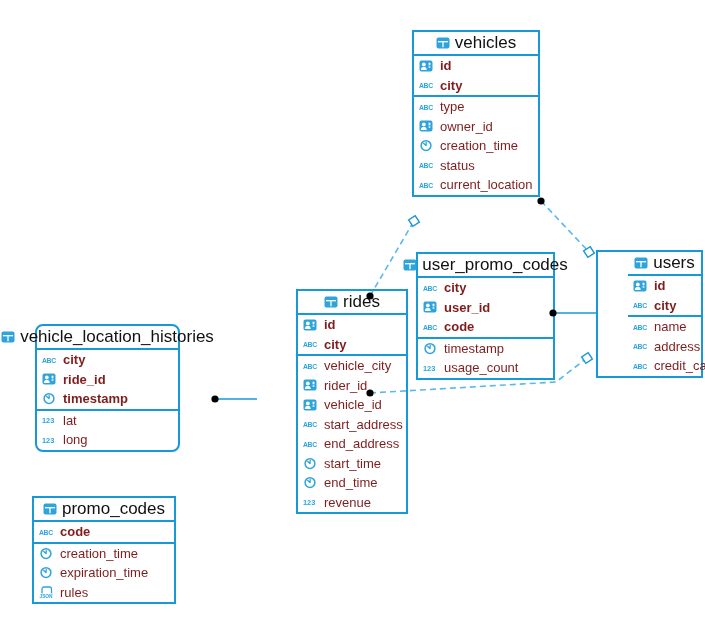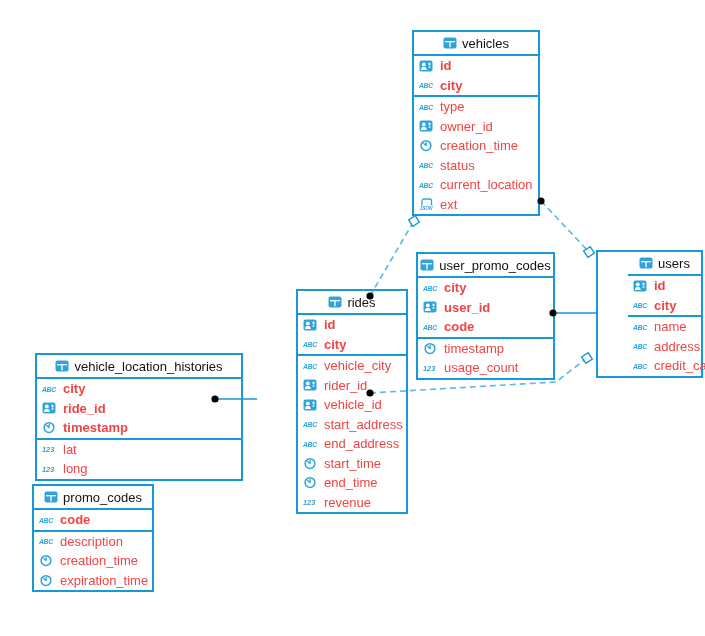--- a/index.html
+++ b/index.html
@@ -8,29 +8,29 @@
     font-family:"Liberation Sans",sans-serif;overflow:hidden;
   }
   #canvas{position:absolute;inset:0;width:705px;height:636px;}
   .entity{
     position:absolute;background:#ffffff;border:2px solid var(--blue,#1798d7);
     box-sizing:border-box;z-index:1;
   }
   .entity-header{
     height:22px;display:flex;align-items:center;justify-content:center;gap:5px;
     border-bottom:2px solid var(--blue,#1798d7);
-    font-size:13px;color:#111;white-space:nowrap;
+    font-size:17px;color:#111;white-space:nowrap;
   }
   .row{
     height:19.5px;display:flex;align-items:center;gap:4px;
-    padding-left:5px;font-size:13px;color:#ef4444;white-space:nowrap;
+    padding-left:5px;font-size:13px;color:#7f1d1d;white-space:nowrap;
   }
   .row.key{font-weight:700;}
   .fields-section{border-top:2px solid var(--blue,#1798d7);}
-  .icon-cell{width:17px;flex:0 0 17px;display:flex;align-items:center;justify-content:flex-start;font-style:italic;}
+  .icon-cell{width:17px;flex:0 0 17px;display:flex;align-items:center;justify-content:flex-start;}
   .icon-cell svg{display:block;}
   #wires{position:absolute;inset:0;z-index:3;pointer-events:none;}
   #wires path.rel{pointer-events:visibleStroke;}
 </style>
 </head>
 <body>
 
 <div id="canvas">
     <div class="entity" style="left: 412px; top: 30px; width: 128px;">
     <div class="entity-header">
@@ -106,381 +106,373 @@
       <span>status</span>
     </div>
     <div class="row ">
       <span class="icon-cell">
             <svg width="15" height="12" viewBox="0 0 15 12">
       <text x="0" y="9" font-size="6.8" font-weight="bold" letter-spacing="-0.3" font-family="Liberation Sans, sans-serif" fill="#2ea4db">ABC</text>
             </svg>
           </span>
       <span>current_location</span>
     </div>
+    </div>
+    </div>
+    <div class="entity" style="left: 416px; top: 252px; width: 139px;">
+    <div class="entity-header">
+      <span class="icon-cell" style="width:14px;flex-basis:14px">
+          <svg width="14" height="12" viewBox="0 0 14 12">
+      <rect x="0.5" y="0.5" width="13" height="11" rx="2" fill="#2ea4db"></rect>
+      <line x1="2" y1="4.7" x2="12" y2="4.7" stroke="#fff" stroke-width="1.3"></line>
+      <line x1="7" y1="4.7" x2="7" y2="10.2" stroke="#fff" stroke-width="1.3"></line>
+          </svg>
+        </span>
+      <span>user_promo_codes</span>
+    </div>
+    <div class="keys-section">
+
+    <div class="row key">
+      <span class="icon-cell">
+            <svg width="15" height="12" viewBox="0 0 15 12">
+      <text x="0" y="9" font-size="6.8" font-weight="bold" letter-spacing="-0.3" font-family="Liberation Sans, sans-serif" fill="#2ea4db">ABC</text>
+            </svg>
+          </span>
+      <span>city</span>
+    </div>
+    <div class="row key">
+      <span class="icon-cell">
+            <svg width="14" height="12" viewBox="0 0 14 12">
+      <rect x="0.5" y="0.5" width="13" height="11" rx="2" fill="#2ea4db"></rect>
+      <circle cx="4.8" cy="4.4" r="1.9" fill="#fff"></circle>
+      <path d="M1.9 9.9 C1.9 7.7 3.2 6.7 4.8 6.7 C6.4 6.7 7.7 7.7 7.7 9.9 Z" fill="#fff"></path>
+      <rect x="9.6" y="2.7" width="1.8" height="2.6" fill="#fff"></rect>
+      <rect x="9.6" y="6.3" width="1.8" height="1.4" fill="#fff"></rect>
+            </svg>
+          </span>
+      <span>user_id</span>
+    </div>
+    <div class="row key">
+      <span class="icon-cell">
+            <svg width="15" height="12" viewBox="0 0 15 12">
+      <text x="0" y="9" font-size="6.8" font-weight="bold" letter-spacing="-0.3" font-family="Liberation Sans, sans-serif" fill="#2ea4db">ABC</text>
+            </svg>
+          </span>
+      <span>code</span>
+    </div>
+    </div>
+    <div class="fields-section">
+
+    <div class="row ">
+      <span class="icon-cell">
+            <svg width="14" height="13" viewBox="0 0 14 13">
+      <circle cx="7" cy="6.6" r="4.9" fill="none" stroke="#2ea4db" stroke-width="1.5"></circle>
+      <path d="M7 6.6 L4.7 4.5 M7 6.6 L7.2 3.5" stroke="#2ea4db" stroke-width="1.3" fill="none" stroke-linecap="round"></path>
+            </svg>
+          </span>
+      <span>timestamp</span>
+    </div>
+    <div class="row ">
+      <span class="icon-cell">
+            <svg width="16" height="12" viewBox="0 0 16 12">
+      <text x="0" y="9" font-size="7.4" font-weight="600" font-family="Liberation Sans, sans-serif" fill="#2ea4db">123</text>
+            </svg>
+          </span>
+      <span>usage_count</span>
+    </div>
+    </div>
+    </div>
+    <div class="entity" style="left: 596px; top: 250px; width: 107px; padding-left: 30px;">
+    <div class="entity-header">
+      <span class="icon-cell" style="width:14px;flex-basis:14px">
+          <svg width="14" height="12" viewBox="0 0 14 12">
+      <rect x="0.5" y="0.5" width="13" height="11" rx="2" fill="#2ea4db"></rect>
+      <line x1="2" y1="4.7" x2="12" y2="4.7" stroke="#fff" stroke-width="1.3"></line>
+      <line x1="7" y1="4.7" x2="7" y2="10.2" stroke="#fff" stroke-width="1.3"></line>
+          </svg>
+        </span>
+      <span>users</span>
+    </div>
+    <div class="keys-section">
+
+    <div class="row key">
+      <span class="icon-cell">
+            <svg width="14" height="12" viewBox="0 0 14 12">
+      <rect x="0.5" y="0.5" width="13" height="11" rx="2" fill="#2ea4db"></rect>
+      <circle cx="4.8" cy="4.4" r="1.9" fill="#fff"></circle>
+      <path d="M1.9 9.9 C1.9 7.7 3.2 6.7 4.8 6.7 C6.4 6.7 7.7 7.7 7.7 9.9 Z" fill="#fff"></path>
+      <rect x="9.6" y="2.7" width="1.8" height="2.6" fill="#fff"></rect>
+      <rect x="9.6" y="6.3" width="1.8" height="1.4" fill="#fff"></rect>
+            </svg>
+          </span>
+      <span>id</span>
+    </div>
+    <div class="row key">
+      <span class="icon-cell">
+            <svg width="15" height="12" viewBox="0 0 15 12">
+      <text x="0" y="9" font-size="6.8" font-weight="bold" letter-spacing="-0.3" font-family="Liberation Sans, sans-serif" fill="#2ea4db">ABC</text>
+            </svg>
+          </span>
+      <span>city</span>
+    </div>
+    </div>
+    <div class="fields-section">
+
+    <div class="row ">
+      <span class="icon-cell">
+            <svg width="15" height="12" viewBox="0 0 15 12">
+      <text x="0" y="9" font-size="6.8" font-weight="bold" letter-spacing="-0.3" font-family="Liberation Sans, sans-serif" fill="#2ea4db">ABC</text>
+            </svg>
+          </span>
+      <span>name</span>
+    </div>
+    <div class="row ">
+      <span class="icon-cell">
+            <svg width="15" height="12" viewBox="0 0 15 12">
+      <text x="0" y="9" font-size="6.8" font-weight="bold" letter-spacing="-0.3" font-family="Liberation Sans, sans-serif" fill="#2ea4db">ABC</text>
+            </svg>
+          </span>
+      <span>address</span>
+    </div>
+    <div class="row ">
+      <span class="icon-cell">
+            <svg width="15" height="12" viewBox="0 0 15 12">
+      <text x="0" y="9" font-size="6.8" font-weight="bold" letter-spacing="-0.3" font-family="Liberation Sans, sans-serif" fill="#2ea4db">ABC</text>
+            </svg>
+          </span>
+      <span>credit_card</span>
+    </div>
+    </div>
+    </div>
+    <div class="entity" style="left: 256px; top: 289px; width: 112px; margin-left: 40px;">
+    <div class="entity-header">
+      <span class="icon-cell" style="width:14px;flex-basis:14px">
+          <svg width="14" height="12" viewBox="0 0 14 12">
+      <rect x="0.5" y="0.5" width="13" height="11" rx="2" fill="#2ea4db"></rect>
+      <line x1="2" y1="4.7" x2="12" y2="4.7" stroke="#fff" stroke-width="1.3"></line>
+      <line x1="7" y1="4.7" x2="7" y2="10.2" stroke="#fff" stroke-width="1.3"></line>
+          </svg>
+        </span>
+      <span>rides</span>
+    </div>
+    <div class="keys-section">
+
+    <div class="row key">
+      <span class="icon-cell">
+            <svg width="14" height="12" viewBox="0 0 14 12">
+      <rect x="0.5" y="0.5" width="13" height="11" rx="2" fill="#2ea4db"></rect>
+      <circle cx="4.8" cy="4.4" r="1.9" fill="#fff"></circle>
+      <path d="M1.9 9.9 C1.9 7.7 3.2 6.7 4.8 6.7 C6.4 6.7 7.7 7.7 7.7 9.9 Z" fill="#fff"></path>
+      <rect x="9.6" y="2.7" width="1.8" height="2.6" fill="#fff"></rect>
+      <rect x="9.6" y="6.3" width="1.8" height="1.4" fill="#fff"></rect>
+            </svg>
+          </span>
+      <span>id</span>
+    </div>
+    <div class="row key">
+      <span class="icon-cell">
+            <svg width="15" height="12" viewBox="0 0 15 12">
+      <text x="0" y="9" font-size="6.8" font-weight="bold" letter-spacing="-0.3" font-family="Liberation Sans, sans-serif" fill="#2ea4db">ABC</text>
+            </svg>
+          </span>
+      <span>city</span>
+    </div>
+    </div>
+    <div class="fields-section">
+
+    <div class="row ">
+      <span class="icon-cell">
+            <svg width="15" height="12" viewBox="0 0 15 12">
+      <text x="0" y="9" font-size="6.8" font-weight="bold" letter-spacing="-0.3" font-family="Liberation Sans, sans-serif" fill="#2ea4db">ABC</text>
+            </svg>
+          </span>
+      <span>vehicle_city</span>
+    </div>
+    <div class="row ">
+      <span class="icon-cell">
+            <svg width="14" height="12" viewBox="0 0 14 12">
+      <rect x="0.5" y="0.5" width="13" height="11" rx="2" fill="#2ea4db"></rect>
+      <circle cx="4.8" cy="4.4" r="1.9" fill="#fff"></circle>
+      <path d="M1.9 9.9 C1.9 7.7 3.2 6.7 4.8 6.7 C6.4 6.7 7.7 7.7 7.7 9.9 Z" fill="#fff"></path>
+      <rect x="9.6" y="2.7" width="1.8" height="2.6" fill="#fff"></rect>
+      <rect x="9.6" y="6.3" width="1.8" height="1.4" fill="#fff"></rect>
+            </svg>
+          </span>
+      <span>rider_id</span>
+    </div>
+    <div class="row ">
+      <span class="icon-cell">
+            <svg width="14" height="12" viewBox="0 0 14 12">
+      <rect x="0.5" y="0.5" width="13" height="11" rx="2" fill="#2ea4db"></rect>
+      <circle cx="4.8" cy="4.4" r="1.9" fill="#fff"></circle>
+      <path d="M1.9 9.9 C1.9 7.7 3.2 6.7 4.8 6.7 C6.4 6.7 7.7 7.7 7.7 9.9 Z" fill="#fff"></path>
+      <rect x="9.6" y="2.7" width="1.8" height="2.6" fill="#fff"></rect>
+      <rect x="9.6" y="6.3" width="1.8" height="1.4" fill="#fff"></rect>
+            </svg>
+          </span>
+      <span>vehicle_id</span>
+    </div>
+    <div class="row ">
+      <span class="icon-cell">
+            <svg width="15" height="12" viewBox="0 0 15 12">
+      <text x="0" y="9" font-size="6.8" font-weight="bold" letter-spacing="-0.3" font-family="Liberation Sans, sans-serif" fill="#2ea4db">ABC</text>
+            </svg>
+          </span>
+      <span>start_address</span>
+    </div>
+    <div class="row ">
+      <span class="icon-cell">
+            <svg width="15" height="12" viewBox="0 0 15 12">
+      <text x="0" y="9" font-size="6.8" font-weight="bold" letter-spacing="-0.3" font-family="Liberation Sans, sans-serif" fill="#2ea4db">ABC</text>
+            </svg>
+          </span>
+      <span>end_address</span>
+    </div>
+    <div class="row ">
+      <span class="icon-cell">
+            <svg width="14" height="13" viewBox="0 0 14 13">
+      <circle cx="7" cy="6.6" r="4.9" fill="none" stroke="#2ea4db" stroke-width="1.5"></circle>
+      <path d="M7 6.6 L4.7 4.5 M7 6.6 L7.2 3.5" stroke="#2ea4db" stroke-width="1.3" fill="none" stroke-linecap="round"></path>
+            </svg>
+          </span>
+      <span>start_time</span>
+    </div>
+    <div class="row ">
+      <span class="icon-cell">
+            <svg width="14" height="13" viewBox="0 0 14 13">
+      <circle cx="7" cy="6.6" r="4.9" fill="none" stroke="#2ea4db" stroke-width="1.5"></circle>
+      <path d="M7 6.6 L4.7 4.5 M7 6.6 L7.2 3.5" stroke="#2ea4db" stroke-width="1.3" fill="none" stroke-linecap="round"></path>
+            </svg>
+          </span>
+      <span>end_time</span>
+    </div>
+    <div class="row ">
+      <span class="icon-cell">
+            <svg width="16" height="12" viewBox="0 0 16 12">
+      <text x="0" y="9" font-size="7.4" font-weight="600" font-family="Liberation Sans, sans-serif" fill="#2ea4db">123</text>
+            </svg>
+          </span>
+      <span>revenue</span>
+    </div>
+    </div>
+    </div>
+    <div class="entity" style="left: 35px; top: 324px; width: 145px; border-radius: 8px;">
+    <div class="entity-header">
+      <span class="icon-cell" style="width:14px;flex-basis:14px">
+          <svg width="14" height="12" viewBox="0 0 14 12">
+      <rect x="0.5" y="0.5" width="13" height="11" rx="2" fill="#2ea4db"></rect>
+      <line x1="2" y1="4.7" x2="12" y2="4.7" stroke="#fff" stroke-width="1.3"></line>
+      <line x1="7" y1="4.7" x2="7" y2="10.2" stroke="#fff" stroke-width="1.3"></line>
+          </svg>
+        </span>
+      <span>vehicle_location_histories</span>
+    </div>
+    <div class="keys-section">
+
+    <div class="row key">
+      <span class="icon-cell">
+            <svg width="15" height="12" viewBox="0 0 15 12">
+      <text x="0" y="9" font-size="6.8" font-weight="bold" letter-spacing="-0.3" font-family="Liberation Sans, sans-serif" fill="#2ea4db">ABC</text>
+            </svg>
+          </span>
+      <span>city</span>
+    </div>
+    <div class="row key">
+      <span class="icon-cell">
+            <svg width="14" height="12" viewBox="0 0 14 12">
+      <rect x="0.5" y="0.5" width="13" height="11" rx="2" fill="#2ea4db"></rect>
+      <circle cx="4.8" cy="4.4" r="1.9" fill="#fff"></circle>
+      <path d="M1.9 9.9 C1.9 7.7 3.2 6.7 4.8 6.7 C6.4 6.7 7.7 7.7 7.7 9.9 Z" fill="#fff"></path>
+      <rect x="9.6" y="2.7" width="1.8" height="2.6" fill="#fff"></rect>
+      <rect x="9.6" y="6.3" width="1.8" height="1.4" fill="#fff"></rect>
+            </svg>
+          </span>
+      <span>ride_id</span>
+    </div>
+    <div class="row key">
+      <span class="icon-cell">
+            <svg width="14" height="13" viewBox="0 0 14 13">
+      <circle cx="7" cy="6.6" r="4.9" fill="none" stroke="#2ea4db" stroke-width="1.5"></circle>
+      <path d="M7 6.6 L4.7 4.5 M7 6.6 L7.2 3.5" stroke="#2ea4db" stroke-width="1.3" fill="none" stroke-linecap="round"></path>
+            </svg>
+          </span>
+      <span>timestamp</span>
+    </div>
+    </div>
+    <div class="fields-section">
+
+    <div class="row ">
+      <span class="icon-cell">
+            <svg width="16" height="12" viewBox="0 0 16 12">
+      <text x="0" y="9" font-size="7.4" font-weight="600" font-family="Liberation Sans, sans-serif" fill="#2ea4db">123</text>
+            </svg>
+          </span>
+      <span>lat</span>
+    </div>
+    <div class="row ">
+      <span class="icon-cell">
+            <svg width="16" height="12" viewBox="0 0 16 12">
+      <text x="0" y="9" font-size="7.4" font-weight="600" font-family="Liberation Sans, sans-serif" fill="#2ea4db">123</text>
+            </svg>
+          </span>
+      <span>long</span>
+    </div>
+    </div>
+    </div>
+    <div class="entity" style="left: 32px; top: 496px; width: 144px;">
+    <div class="entity-header">
+      <span class="icon-cell" style="width:14px;flex-basis:14px">
+          <svg width="14" height="12" viewBox="0 0 14 12">
+      <rect x="0.5" y="0.5" width="13" height="11" rx="2" fill="#2ea4db"></rect>
+      <line x1="2" y1="4.7" x2="12" y2="4.7" stroke="#fff" stroke-width="1.3"></line>
+      <line x1="7" y1="4.7" x2="7" y2="10.2" stroke="#fff" stroke-width="1.3"></line>
+          </svg>
+        </span>
+      <span>promo_codes</span>
+    </div>
+    <div class="keys-section">
+
+    <div class="row key">
+      <span class="icon-cell">
+            <svg width="15" height="12" viewBox="0 0 15 12">
+      <text x="0" y="9" font-size="6.8" font-weight="bold" letter-spacing="-0.3" font-family="Liberation Sans, sans-serif" fill="#2ea4db">ABC</text>
+            </svg>
+          </span>
+      <span>code</span>
+    </div>
+    </div>
+    <div class="fields-section">
+
+    <div class="row ">
+      <span class="icon-cell">
+            <svg width="14" height="13" viewBox="0 0 14 13">
+      <circle cx="7" cy="6.6" r="4.9" fill="none" stroke="#2ea4db" stroke-width="1.5"></circle>
+      <path d="M7 6.6 L4.7 4.5 M7 6.6 L7.2 3.5" stroke="#2ea4db" stroke-width="1.3" fill="none" stroke-linecap="round"></path>
+            </svg>
+          </span>
+      <span>creation_time</span>
+    </div>
+    <div class="row ">
+      <span class="icon-cell">
+            <svg width="14" height="13" viewBox="0 0 14 13">
+      <circle cx="7" cy="6.6" r="4.9" fill="none" stroke="#2ea4db" stroke-width="1.5"></circle>
+      <path d="M7 6.6 L4.7 4.5 M7 6.6 L7.2 3.5" stroke="#2ea4db" stroke-width="1.3" fill="none" stroke-linecap="round"></path>
+            </svg>
+          </span>
+      <span>expiration_time</span>
+    </div>
     <div class="row ">
       <span class="icon-cell">
             <svg width="15" height="13" viewBox="0 0 15 13">
       <rect x="3" y="1" width="9.5" height="10" rx="2" fill="none" stroke="#2ea4db" stroke-width="1.3"></rect>
       <rect x="0.5" y="7.4" width="12.5" height="5.4" fill="#fff"></rect>
       <text x="0.5" y="12.2" font-size="4.8" font-weight="bold" font-family="Liberation Sans, sans-serif" fill="#2ea4db">JSON</text>
             </svg>
           </span>
-      <span>ext</span>
-    </div>
-    </div>
-    </div>
-    <div class="entity" style="left: 416px; top: 252px; width: 139px;">
-    <div class="entity-header">
-      <span class="icon-cell" style="width:14px;flex-basis:14px">
-          <svg width="14" height="12" viewBox="0 0 14 12">
-      <rect x="0.5" y="0.5" width="13" height="11" rx="2" fill="#2ea4db"></rect>
-      <line x1="2" y1="4.7" x2="12" y2="4.7" stroke="#fff" stroke-width="1.3"></line>
-      <line x1="7" y1="4.7" x2="7" y2="10.2" stroke="#fff" stroke-width="1.3"></line>
-          </svg>
-        </span>
-      <span>user_promo_codes</span>
-    </div>
-    <div class="keys-section">
-
-    <div class="row key">
-      <span class="icon-cell">
-            <svg width="15" height="12" viewBox="0 0 15 12">
-      <text x="0" y="9" font-size="6.8" font-weight="bold" letter-spacing="-0.3" font-family="Liberation Sans, sans-serif" fill="#2ea4db">ABC</text>
-            </svg>
-          </span>
-      <span>city</span>
-    </div>
-    <div class="row key">
-      <span class="icon-cell">
-            <svg width="14" height="12" viewBox="0 0 14 12">
-      <rect x="0.5" y="0.5" width="13" height="11" rx="2" fill="#2ea4db"></rect>
-      <circle cx="4.8" cy="4.4" r="1.9" fill="#fff"></circle>
-      <path d="M1.9 9.9 C1.9 7.7 3.2 6.7 4.8 6.7 C6.4 6.7 7.7 7.7 7.7 9.9 Z" fill="#fff"></path>
-      <rect x="9.6" y="2.7" width="1.8" height="2.6" fill="#fff"></rect>
-      <rect x="9.6" y="6.3" width="1.8" height="1.4" fill="#fff"></rect>
-            </svg>
-          </span>
-      <span>user_id</span>
-    </div>
-    <div class="row key">
-      <span class="icon-cell">
-            <svg width="15" height="12" viewBox="0 0 15 12">
-      <text x="0" y="9" font-size="6.8" font-weight="bold" letter-spacing="-0.3" font-family="Liberation Sans, sans-serif" fill="#2ea4db">ABC</text>
-            </svg>
-          </span>
-      <span>code</span>
-    </div>
-    </div>
-    <div class="fields-section">
-
-    <div class="row ">
-      <span class="icon-cell">
-            <svg width="14" height="13" viewBox="0 0 14 13">
-      <circle cx="7" cy="6.6" r="4.9" fill="none" stroke="#2ea4db" stroke-width="1.5"></circle>
-      <path d="M7 6.6 L4.7 4.5 M7 6.6 L7.2 3.5" stroke="#2ea4db" stroke-width="1.3" fill="none" stroke-linecap="round"></path>
-            </svg>
-          </span>
-      <span>timestamp</span>
-    </div>
-    <div class="row ">
-      <span class="icon-cell">
-            <svg width="16" height="12" viewBox="0 0 16 12">
-      <text x="0" y="9" font-size="7.4" font-weight="600" font-family="Liberation Sans, sans-serif" fill="#2ea4db">123</text>
-            </svg>
-          </span>
-      <span>usage_count</span>
-    </div>
-    </div>
-    </div>
-    <div class="entity" style="left: 596px; top: 250px; width: 107px; padding-left: 30px;">
-    <div class="entity-header">
-      <span class="icon-cell" style="width:14px;flex-basis:14px">
-          <svg width="14" height="12" viewBox="0 0 14 12">
-      <rect x="0.5" y="0.5" width="13" height="11" rx="2" fill="#2ea4db"></rect>
-      <line x1="2" y1="4.7" x2="12" y2="4.7" stroke="#fff" stroke-width="1.3"></line>
-      <line x1="7" y1="4.7" x2="7" y2="10.2" stroke="#fff" stroke-width="1.3"></line>
-          </svg>
-        </span>
-      <span>users</span>
-    </div>
-    <div class="keys-section">
-
-    <div class="row key">
-      <span class="icon-cell">
-            <svg width="14" height="12" viewBox="0 0 14 12">
-      <rect x="0.5" y="0.5" width="13" height="11" rx="2" fill="#2ea4db"></rect>
-      <circle cx="4.8" cy="4.4" r="1.9" fill="#fff"></circle>
-      <path d="M1.9 9.9 C1.9 7.7 3.2 6.7 4.8 6.7 C6.4 6.7 7.7 7.7 7.7 9.9 Z" fill="#fff"></path>
-      <rect x="9.6" y="2.7" width="1.8" height="2.6" fill="#fff"></rect>
-      <rect x="9.6" y="6.3" width="1.8" height="1.4" fill="#fff"></rect>
-            </svg>
-          </span>
-      <span>id</span>
-    </div>
-    <div class="row key">
-      <span class="icon-cell">
-            <svg width="15" height="12" viewBox="0 0 15 12">
-      <text x="0" y="9" font-size="6.8" font-weight="bold" letter-spacing="-0.3" font-family="Liberation Sans, sans-serif" fill="#2ea4db">ABC</text>
-            </svg>
-          </span>
-      <span>city</span>
-    </div>
-    </div>
-    <div class="fields-section">
-
-    <div class="row ">
-      <span class="icon-cell">
-            <svg width="15" height="12" viewBox="0 0 15 12">
-      <text x="0" y="9" font-size="6.8" font-weight="bold" letter-spacing="-0.3" font-family="Liberation Sans, sans-serif" fill="#2ea4db">ABC</text>
-            </svg>
-          </span>
-      <span>name</span>
-    </div>
-    <div class="row ">
-      <span class="icon-cell">
-            <svg width="15" height="12" viewBox="0 0 15 12">
-      <text x="0" y="9" font-size="6.8" font-weight="bold" letter-spacing="-0.3" font-family="Liberation Sans, sans-serif" fill="#2ea4db">ABC</text>
-            </svg>
-          </span>
-      <span>address</span>
-    </div>
-    <div class="row ">
-      <span class="icon-cell">
-            <svg width="15" height="12" viewBox="0 0 15 12">
-      <text x="0" y="9" font-size="6.8" font-weight="bold" letter-spacing="-0.3" font-family="Liberation Sans, sans-serif" fill="#2ea4db">ABC</text>
-            </svg>
-          </span>
-      <span>credit_card</span>
-    </div>
-    </div>
-    </div>
-    <div class="entity" style="left: 256px; top: 289px; width: 112px; margin-left: 40px;">
-    <div class="entity-header">
-      <span class="icon-cell" style="width:14px;flex-basis:14px">
-          <svg width="14" height="12" viewBox="0 0 14 12">
-      <rect x="0.5" y="0.5" width="13" height="11" rx="2" fill="#2ea4db"></rect>
-      <line x1="2" y1="4.7" x2="12" y2="4.7" stroke="#fff" stroke-width="1.3"></line>
-      <line x1="7" y1="4.7" x2="7" y2="10.2" stroke="#fff" stroke-width="1.3"></line>
-          </svg>
-        </span>
-      <span>rides</span>
-    </div>
-    <div class="keys-section">
-
-    <div class="row key">
-      <span class="icon-cell">
-            <svg width="14" height="12" viewBox="0 0 14 12">
-      <rect x="0.5" y="0.5" width="13" height="11" rx="2" fill="#2ea4db"></rect>
-      <circle cx="4.8" cy="4.4" r="1.9" fill="#fff"></circle>
-      <path d="M1.9 9.9 C1.9 7.7 3.2 6.7 4.8 6.7 C6.4 6.7 7.7 7.7 7.7 9.9 Z" fill="#fff"></path>
-      <rect x="9.6" y="2.7" width="1.8" height="2.6" fill="#fff"></rect>
-      <rect x="9.6" y="6.3" width="1.8" height="1.4" fill="#fff"></rect>
-            </svg>
-          </span>
-      <span>id</span>
-    </div>
-    <div class="row key">
-      <span class="icon-cell">
-            <svg width="15" height="12" viewBox="0 0 15 12">
-      <text x="0" y="9" font-size="6.8" font-weight="bold" letter-spacing="-0.3" font-family="Liberation Sans, sans-serif" fill="#2ea4db">ABC</text>
-            </svg>
-          </span>
-      <span>city</span>
-    </div>
-    </div>
-    <div class="fields-section">
-
-    <div class="row ">
-      <span class="icon-cell">
-            <svg width="15" height="12" viewBox="0 0 15 12">
-      <text x="0" y="9" font-size="6.8" font-weight="bold" letter-spacing="-0.3" font-family="Liberation Sans, sans-serif" fill="#2ea4db">ABC</text>
-            </svg>
-          </span>
-      <span>vehicle_city</span>
-    </div>
-    <div class="row ">
-      <span class="icon-cell">
-            <svg width="14" height="12" viewBox="0 0 14 12">
-      <rect x="0.5" y="0.5" width="13" height="11" rx="2" fill="#2ea4db"></rect>
-      <circle cx="4.8" cy="4.4" r="1.9" fill="#fff"></circle>
-      <path d="M1.9 9.9 C1.9 7.7 3.2 6.7 4.8 6.7 C6.4 6.7 7.7 7.7 7.7 9.9 Z" fill="#fff"></path>
-      <rect x="9.6" y="2.7" width="1.8" height="2.6" fill="#fff"></rect>
-      <rect x="9.6" y="6.3" width="1.8" height="1.4" fill="#fff"></rect>
-            </svg>
-          </span>
-      <span>rider_id</span>
-    </div>
-    <div class="row ">
-      <span class="icon-cell">
-            <svg width="14" height="12" viewBox="0 0 14 12">
-      <rect x="0.5" y="0.5" width="13" height="11" rx="2" fill="#2ea4db"></rect>
-      <circle cx="4.8" cy="4.4" r="1.9" fill="#fff"></circle>
-      <path d="M1.9 9.9 C1.9 7.7 3.2 6.7 4.8 6.7 C6.4 6.7 7.7 7.7 7.7 9.9 Z" fill="#fff"></path>
-      <rect x="9.6" y="2.7" width="1.8" height="2.6" fill="#fff"></rect>
-      <rect x="9.6" y="6.3" width="1.8" height="1.4" fill="#fff"></rect>
-            </svg>
-          </span>
-      <span>vehicle_id</span>
-    </div>
-    <div class="row ">
-      <span class="icon-cell">
-            <svg width="15" height="12" viewBox="0 0 15 12">
-      <text x="0" y="9" font-size="6.8" font-weight="bold" letter-spacing="-0.3" font-family="Liberation Sans, sans-serif" fill="#2ea4db">ABC</text>
-            </svg>
-          </span>
-      <span>start_address</span>
-    </div>
-    <div class="row ">
-      <span class="icon-cell">
-            <svg width="15" height="12" viewBox="0 0 15 12">
-      <text x="0" y="9" font-size="6.8" font-weight="bold" letter-spacing="-0.3" font-family="Liberation Sans, sans-serif" fill="#2ea4db">ABC</text>
-            </svg>
-          </span>
-      <span>end_address</span>
-    </div>
-    <div class="row ">
-      <span class="icon-cell">
-            <svg width="14" height="13" viewBox="0 0 14 13">
-      <circle cx="7" cy="6.6" r="4.9" fill="none" stroke="#2ea4db" stroke-width="1.5"></circle>
-      <path d="M7 6.6 L4.7 4.5 M7 6.6 L7.2 3.5" stroke="#2ea4db" stroke-width="1.3" fill="none" stroke-linecap="round"></path>
-            </svg>
-          </span>
-      <span>start_time</span>
-    </div>
-    <div class="row ">
-      <span class="icon-cell">
-            <svg width="14" height="13" viewBox="0 0 14 13">
-      <circle cx="7" cy="6.6" r="4.9" fill="none" stroke="#2ea4db" stroke-width="1.5"></circle>
-      <path d="M7 6.6 L4.7 4.5 M7 6.6 L7.2 3.5" stroke="#2ea4db" stroke-width="1.3" fill="none" stroke-linecap="round"></path>
-            </svg>
-          </span>
-      <span>end_time</span>
-    </div>
-    <div class="row ">
-      <span class="icon-cell">
-            <svg width="16" height="12" viewBox="0 0 16 12">
-      <text x="0" y="9" font-size="7.4" font-weight="600" font-family="Liberation Sans, sans-serif" fill="#2ea4db">123</text>
-            </svg>
-          </span>
-      <span>revenue</span>
-    </div>
-    </div>
-    </div>
-    <div class="entity" style="left: 35px; top: 353px; width: 208px;">
-    <div class="entity-header">
-      <span class="icon-cell" style="width:14px;flex-basis:14px">
-          <svg width="14" height="12" viewBox="0 0 14 12">
-      <rect x="0.5" y="0.5" width="13" height="11" rx="2" fill="#2ea4db"></rect>
-      <line x1="2" y1="4.7" x2="12" y2="4.7" stroke="#fff" stroke-width="1.3"></line>
-      <line x1="7" y1="4.7" x2="7" y2="10.2" stroke="#fff" stroke-width="1.3"></line>
-          </svg>
-        </span>
-      <span>vehicle_location_histories</span>
-    </div>
-    <div class="keys-section">
-
-    <div class="row key">
-      <span class="icon-cell">
-            <svg width="15" height="12" viewBox="0 0 15 12">
-      <text x="0" y="9" font-size="6.8" font-weight="bold" letter-spacing="-0.3" font-family="Liberation Sans, sans-serif" fill="#2ea4db">ABC</text>
-            </svg>
-          </span>
-      <span>city</span>
-    </div>
-    <div class="row key">
-      <span class="icon-cell">
-            <svg width="14" height="12" viewBox="0 0 14 12">
-      <rect x="0.5" y="0.5" width="13" height="11" rx="2" fill="#2ea4db"></rect>
-      <circle cx="4.8" cy="4.4" r="1.9" fill="#fff"></circle>
-      <path d="M1.9 9.9 C1.9 7.7 3.2 6.7 4.8 6.7 C6.4 6.7 7.7 7.7 7.7 9.9 Z" fill="#fff"></path>
-      <rect x="9.6" y="2.7" width="1.8" height="2.6" fill="#fff"></rect>
-      <rect x="9.6" y="6.3" width="1.8" height="1.4" fill="#fff"></rect>
-            </svg>
-          </span>
-      <span>ride_id</span>
-    </div>
-    <div class="row key">
-      <span class="icon-cell">
-            <svg width="14" height="13" viewBox="0 0 14 13">
-      <circle cx="7" cy="6.6" r="4.9" fill="none" stroke="#2ea4db" stroke-width="1.5"></circle>
-      <path d="M7 6.6 L4.7 4.5 M7 6.6 L7.2 3.5" stroke="#2ea4db" stroke-width="1.3" fill="none" stroke-linecap="round"></path>
-            </svg>
-          </span>
-      <span>timestamp</span>
-    </div>
-    </div>
-    <div class="fields-section">
-
-    <div class="row ">
-      <span class="icon-cell">
-            <svg width="16" height="12" viewBox="0 0 16 12">
-      <text x="0" y="9" font-size="7.4" font-weight="600" font-family="Liberation Sans, sans-serif" fill="#2ea4db">123</text>
-            </svg>
-          </span>
-      <span>lat</span>
-    </div>
-    <div class="row ">
-      <span class="icon-cell">
-            <svg width="16" height="12" viewBox="0 0 16 12">
-      <text x="0" y="9" font-size="7.4" font-weight="600" font-family="Liberation Sans, sans-serif" fill="#2ea4db">123</text>
-            </svg>
-          </span>
-      <span>long</span>
-    </div>
-    </div>
-    </div>
-    <div class="entity" style="left: 32px; top: 484px; width: 122px;">
-    <div class="entity-header">
-      <span class="icon-cell" style="width:14px;flex-basis:14px">
-          <svg width="14" height="12" viewBox="0 0 14 12">
-      <rect x="0.5" y="0.5" width="13" height="11" rx="2" fill="#2ea4db"></rect>
-      <line x1="2" y1="4.7" x2="12" y2="4.7" stroke="#fff" stroke-width="1.3"></line>
-      <line x1="7" y1="4.7" x2="7" y2="10.2" stroke="#fff" stroke-width="1.3"></line>
-          </svg>
-        </span>
-      <span>promo_codes</span>
-    </div>
-    <div class="keys-section">
-
-    <div class="row key">
-      <span class="icon-cell">
-            <svg width="15" height="12" viewBox="0 0 15 12">
-      <text x="0" y="9" font-size="6.8" font-weight="bold" letter-spacing="-0.3" font-family="Liberation Sans, sans-serif" fill="#2ea4db">ABC</text>
-            </svg>
-          </span>
-      <span>code</span>
-    </div>
-    </div>
-    <div class="fields-section">
-
-    <div class="row ">
-      <span class="icon-cell">
-            <svg width="15" height="12" viewBox="0 0 15 12">
-      <text x="0" y="9" font-size="6.8" font-weight="bold" letter-spacing="-0.3" font-family="Liberation Sans, sans-serif" fill="#2ea4db">ABC</text>
-            </svg>
-          </span>
-      <span>description</span>
-    </div>
-    <div class="row ">
-      <span class="icon-cell">
-            <svg width="14" height="13" viewBox="0 0 14 13">
-      <circle cx="7" cy="6.6" r="4.9" fill="none" stroke="#2ea4db" stroke-width="1.5"></circle>
-      <path d="M7 6.6 L4.7 4.5 M7 6.6 L7.2 3.5" stroke="#2ea4db" stroke-width="1.3" fill="none" stroke-linecap="round"></path>
-            </svg>
-          </span>
-      <span>creation_time</span>
-    </div>
-    <div class="row ">
-      <span class="icon-cell">
-            <svg width="14" height="13" viewBox="0 0 14 13">
-      <circle cx="7" cy="6.6" r="4.9" fill="none" stroke="#2ea4db" stroke-width="1.5"></circle>
-      <path d="M7 6.6 L4.7 4.5 M7 6.6 L7.2 3.5" stroke="#2ea4db" stroke-width="1.3" fill="none" stroke-linecap="round"></path>
-            </svg>
-          </span>
-      <span>expiration_time</span>
+      <span>rules</span>
     </div>
     </div>
     </div>
   </div>
 <svg id="wires" width="705" height="636" viewBox="0 0 705 636" xmlns="http://www.w3.org/2000/svg">
     <g>
       <path d="M370 296 L414 221" fill="none" class="rel" stroke="#5ab9e8" stroke-width="1.6" stroke-dasharray="6 4"></path>
       <circle cx="370" cy="296" r="3.6" fill="#000000"></circle>
       <polygon points="414,215.5 419.5,221 414,226.5 408.5,221" fill="#ffffff" stroke="#1798d7" stroke-width="1.4" transform="rotate(12 414 221)"></polygon>
     </g>

